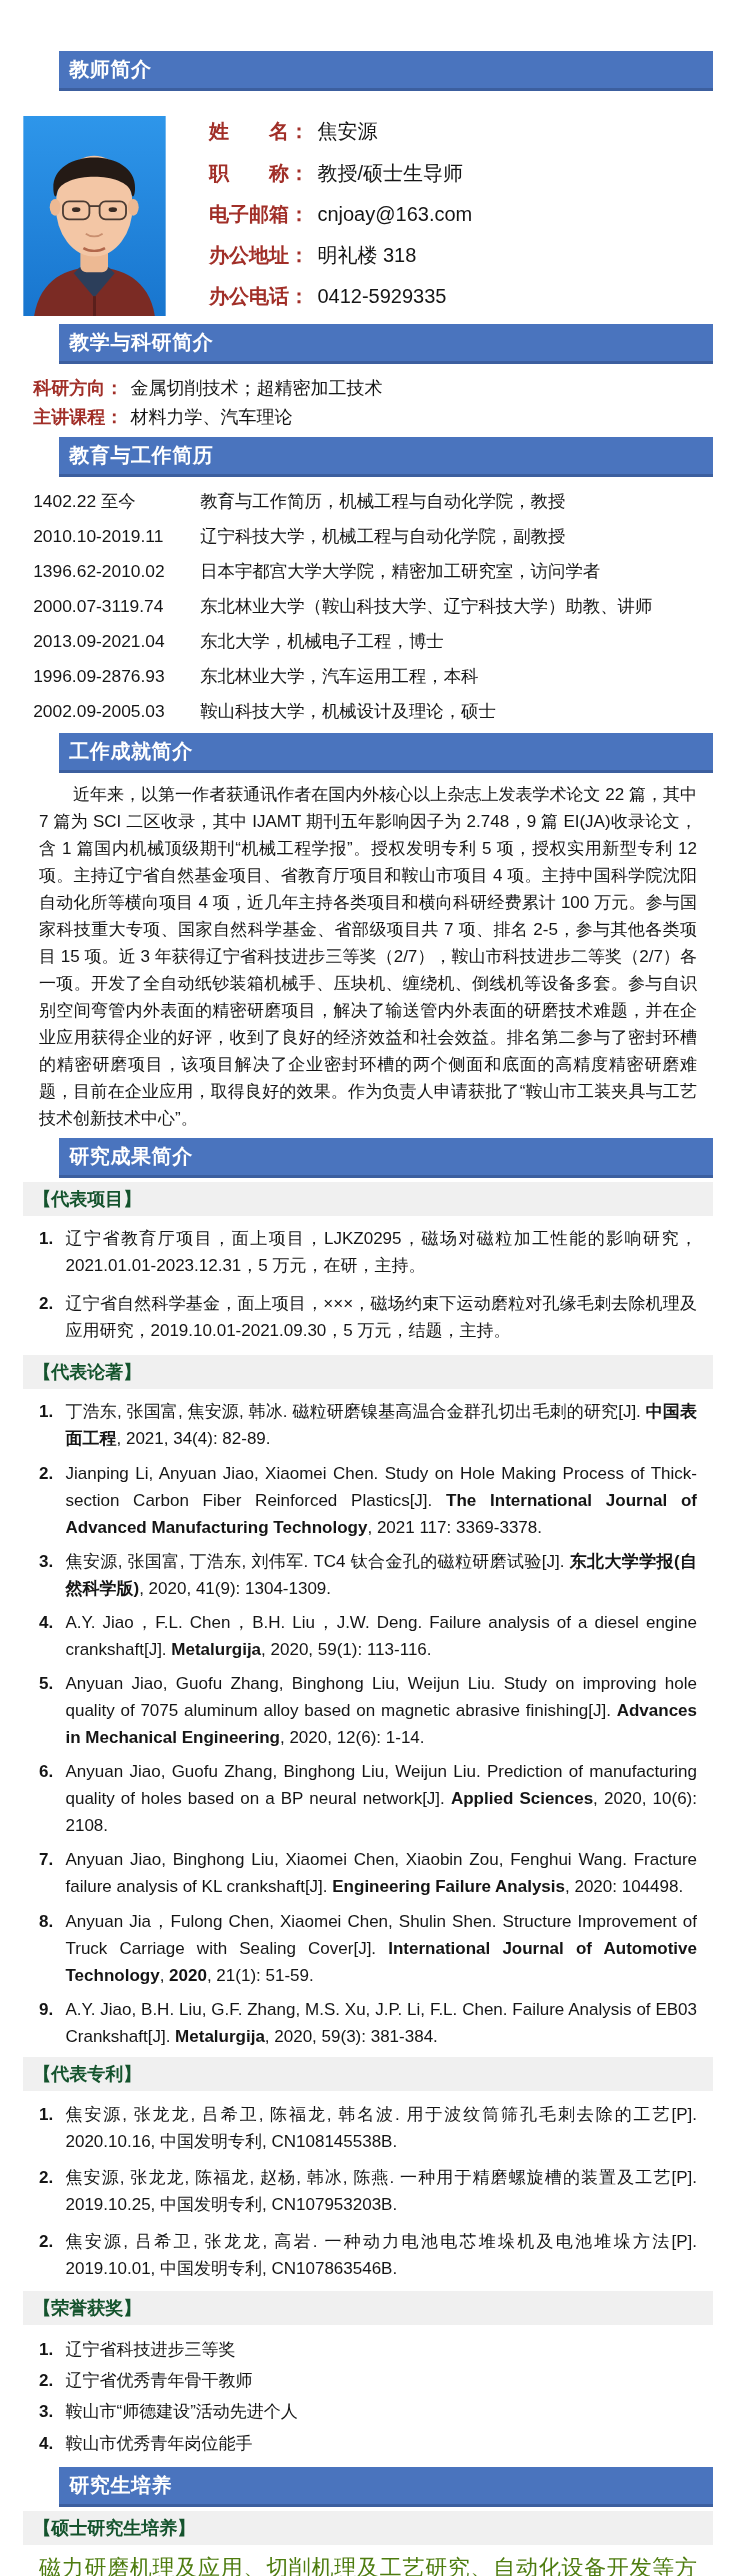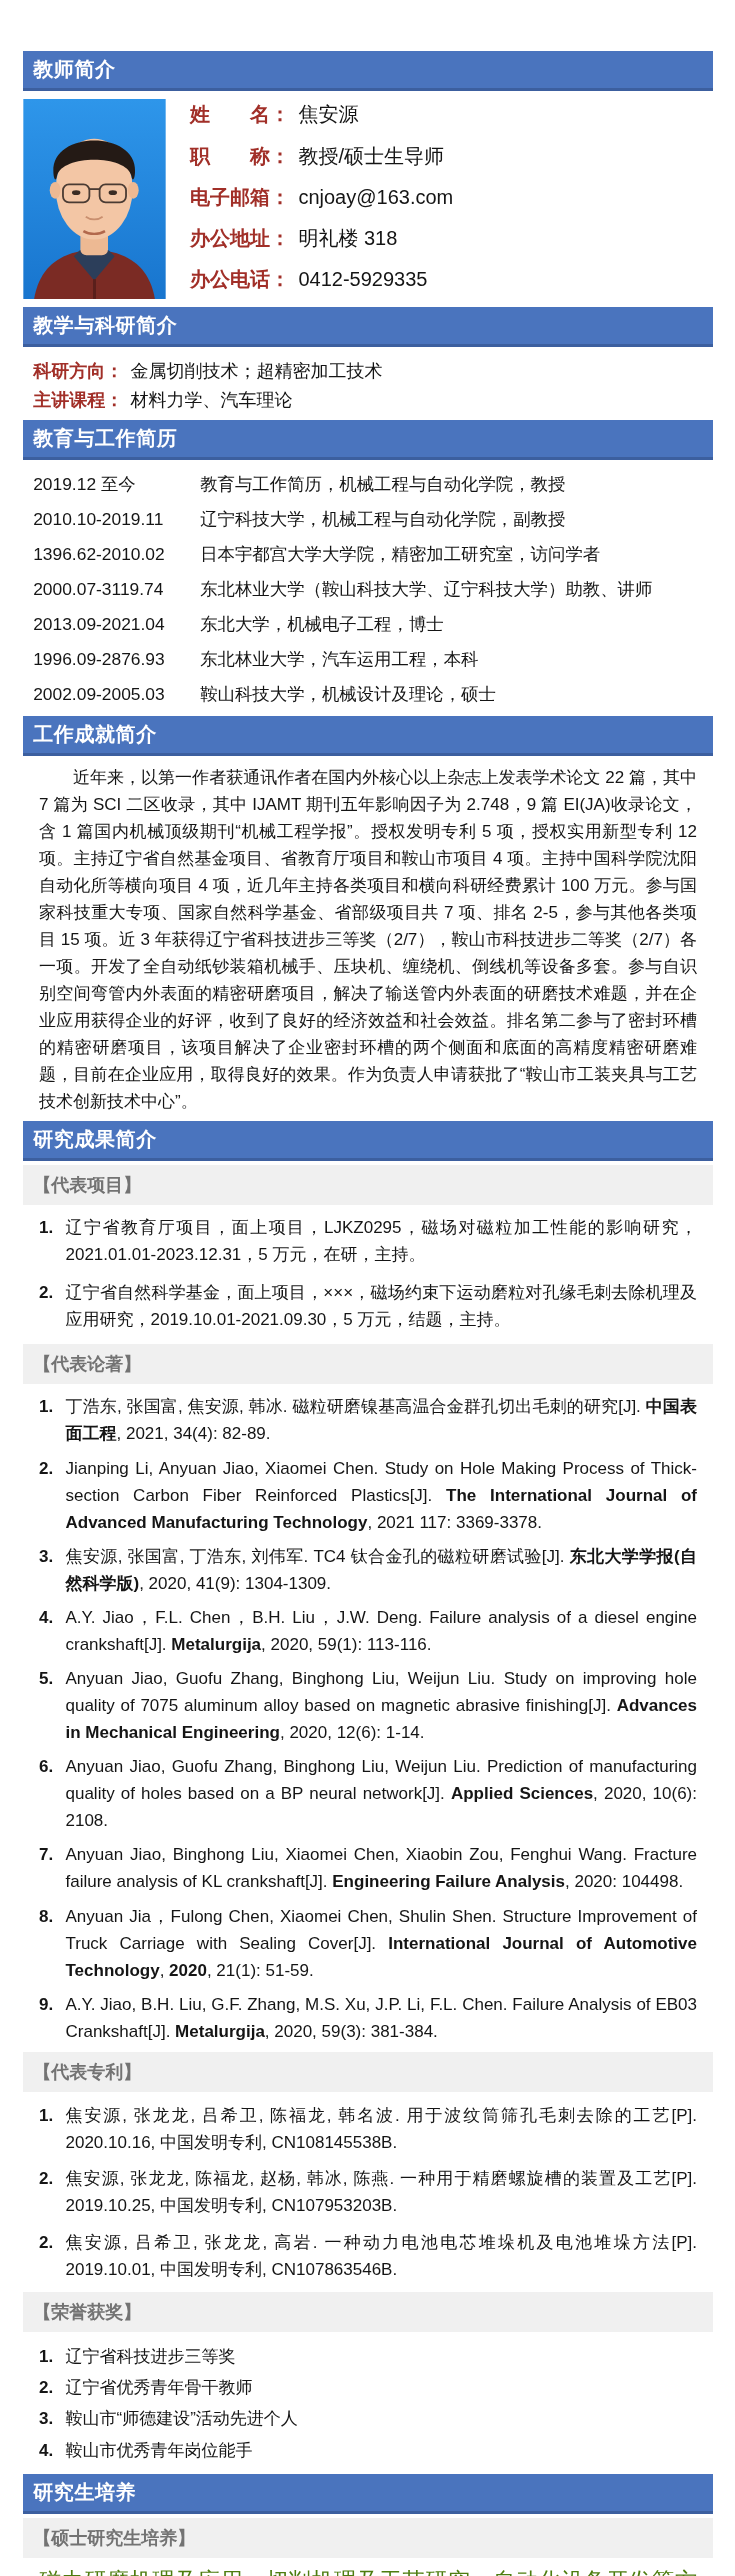--- a/index.html
+++ b/index.html
@@ -5,45 +5,45 @@
   html,body{margin:0;padding:0;background:#ffffff;}
   .page{
     width:736px;height:2576px;background:#ffffff;position:relative;overflow:hidden;
     font-family:"Liberation Sans","DejaVu Sans",sans-serif;color:#151515;
   }
   .top-space{height:51px;}
   .content{margin:0 23px;}
   .bar{
     height:37px;background:#4A74BE;border-bottom:3px solid #3C5F9F;
     display:flex;align-items:center;padding:0 10.2px;
-    color:#ffffff;font-weight:bold;font-size:20px;letter-spacing:0.6px;
+    color:#ffffff;font-weight:bold;font-size:20px;letter-spacing:0.6px;margin-left:36px;
   }
   .mt14{margin-top:8.4px;}
-  .info-block{display:flex;margin-top:8px;height:200px;}
+  .info-block{display:flex;margin-top:25px;height:200px;gap:19px;}
   .photo{width:143px;height:200px;flex:none;}
   .photo svg{display:block;}
   .fields{flex:1;margin-left:24px;display:flex;flex-direction:column;justify-content:space-between;padding:2.4px 0 6px;}
   .field{display:flex;align-items:center;font-size:20px;}
   .field-label{color:#A12F28;font-weight:bold;white-space:pre;}
   .field-value{margin-left:8.4px;color:#151515;}
   .kv-block{padding:9.6px 10.2px 4.8px;}
   .kv-row{display:flex;font-size:18px;line-height:29px;}
   .kv-label{color:#A12F28;font-weight:bold;white-space:pre;}
   .kv-value{margin-left:7.2px;color:#151515;}
   .edu-block{padding:7.2px 10.2px 3.6px;}
   .edu-row{display:flex;font-size:17.4px;line-height:35px;color:#151515;}
   .edu-period{width:167px;flex:none;}
   .edu-detail{flex:1;}
   .para{
     font-size:17px;line-height:27px;text-align:justify;text-indent:2em;
     margin:8.4px 16px 6px;color:#151515;
   }
   .band{
-    height:40px;background:#F0F0F0;display:flex;align-items:center;
-    padding:0 10.2px;color:#737373;font-size:18px;font-weight:bold;margin-top:3.6px;
+    height:34px;background:#F0F0F0;display:flex;align-items:center;
+    padding:0 10.2px;color:#14532d;font-size:18px;font-weight:bold;margin-top:3.6px;
   }
   .numlist{margin:9.6px 16px 0;font-size:17px;line-height:27px;color:#151515;}
   .nitem{display:flex;}
   .projects .nitem{margin-bottom:10.8px;}
   .pubs .nitem{margin-bottom:7.2px;}
   .patents .nitem{margin-bottom:9.6px;}
   .honors{line-height:30px;}
   .honors .nitem{margin-bottom:1.2px;}
   .nnum{width:26.5px;flex:none;font-weight:bold;}
   .nbody{flex:1;text-align:justify;}
@@ -125,21 +125,21 @@
           <span class="kv-label">主讲课程：</span>
           <span class="kv-value">材料力学、汽车理论</span>
         </div>
       </div>
 
     <div class="bar">
       <span>教育与工作简历</span>
     </div>
     <div class="edu-block">
         <div class="edu-row">
-          <span class="edu-period">2019.12 至今</span>
+          <span class="edu-period">1402.22 至今</span>
           <span class="edu-detail">教育与工作简历，机械工程与自动化学院，教授</span>
         </div>
         <div class="edu-row">
           <span class="edu-period">2010.10-2019.11</span>
           <span class="edu-detail">辽宁科技大学，机械工程与自动化学院，副教授</span>
         </div>
         <div class="edu-row">
           <span class="edu-period">1396.62-2010.02</span>
           <span class="edu-detail">日本宇都宫大学大学院，精密加工研究室，访问学者</span>
         </div>

